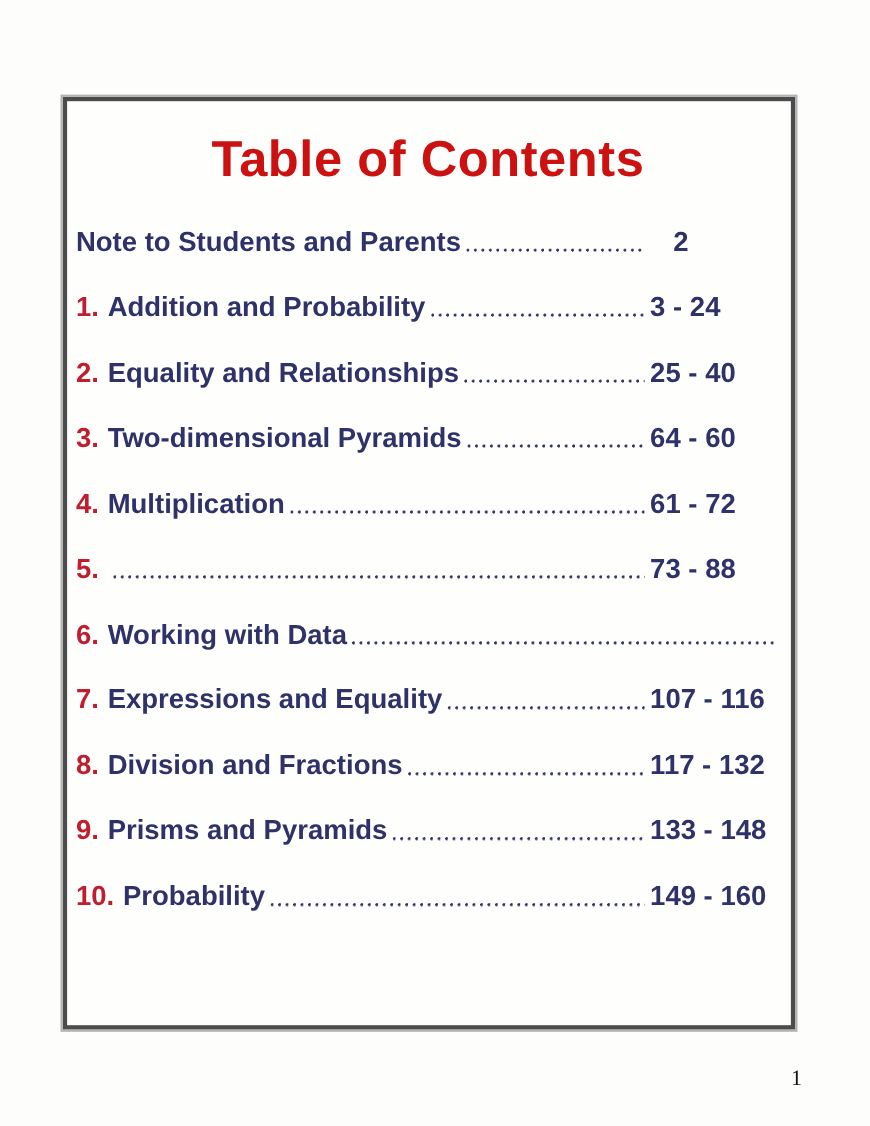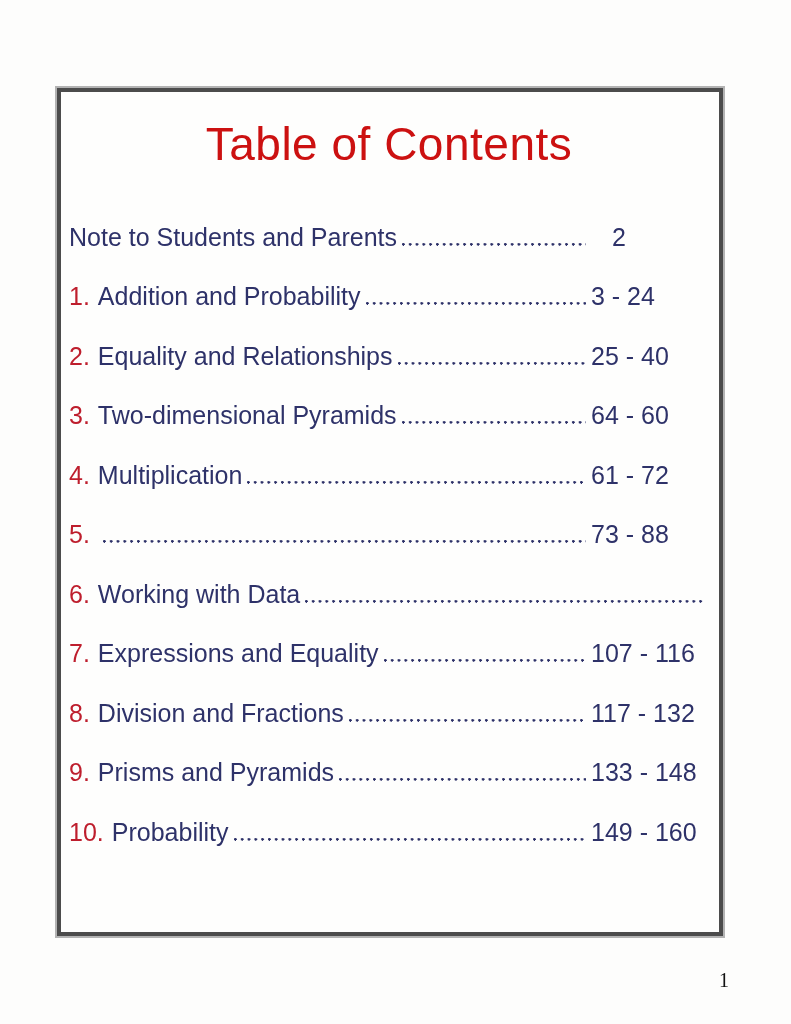--- a/index.html
+++ b/index.html
@@ -20,26 +20,27 @@
     width: 666px; height: 848px;
     background: #fefefd;
     border: 4px solid #4c4c4c;
     outline: 2px solid #b3b3b3;
     padding: 26px 10px 0 8px;
   }
   .title {
     text-align: center;
     font-size: 46px;
     line-height: 1.15;
-    font-weight: 400;
+    font-weight: 700;
     color: #cc1111;
     letter-spacing: 0.5px;
   }
   .toc {
-    margin-top: 51px;
+    margin-top: 34px;
+    font-weight: bold;
   }
   .toc-row {
     display: flex;
     align-items: baseline;
     height: 30px;
     line-height: 30px;
     margin-bottom: 29.5px;
     font-size: 25px;
     color: #2e3269;
     white-space: nowrap;

